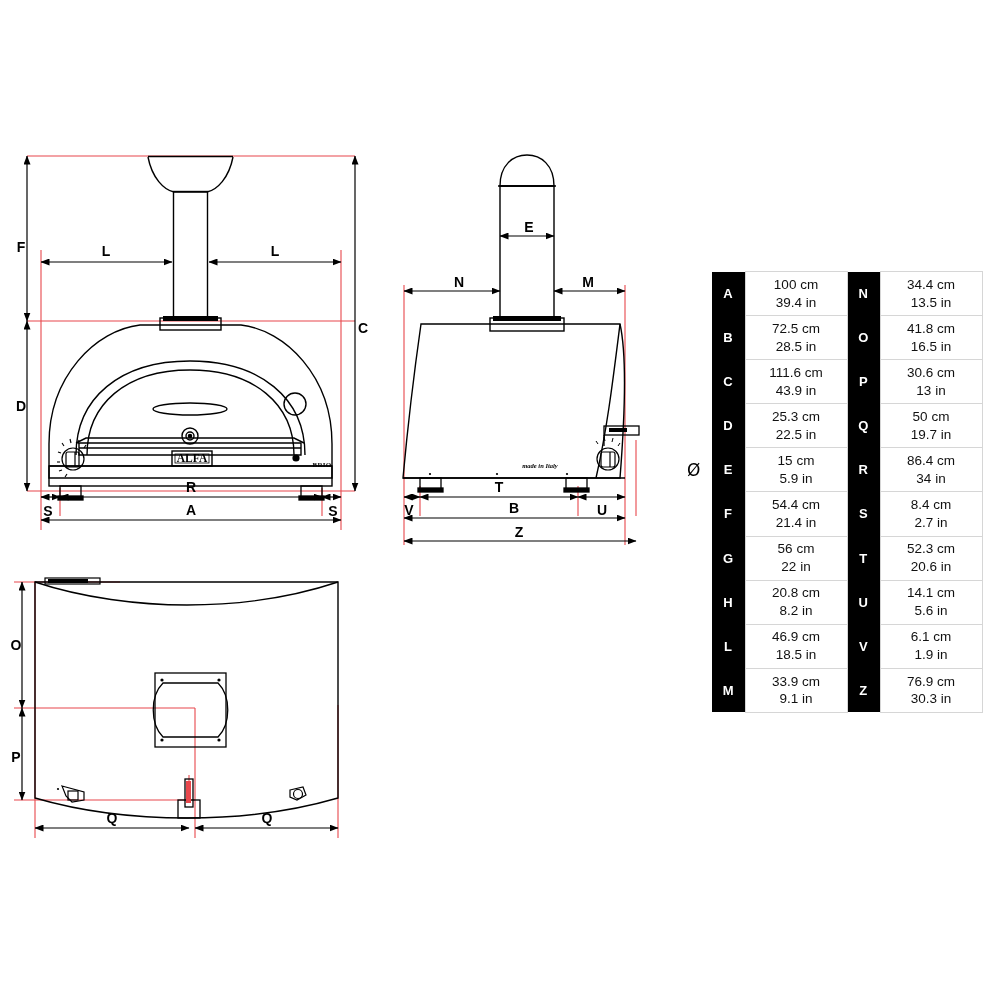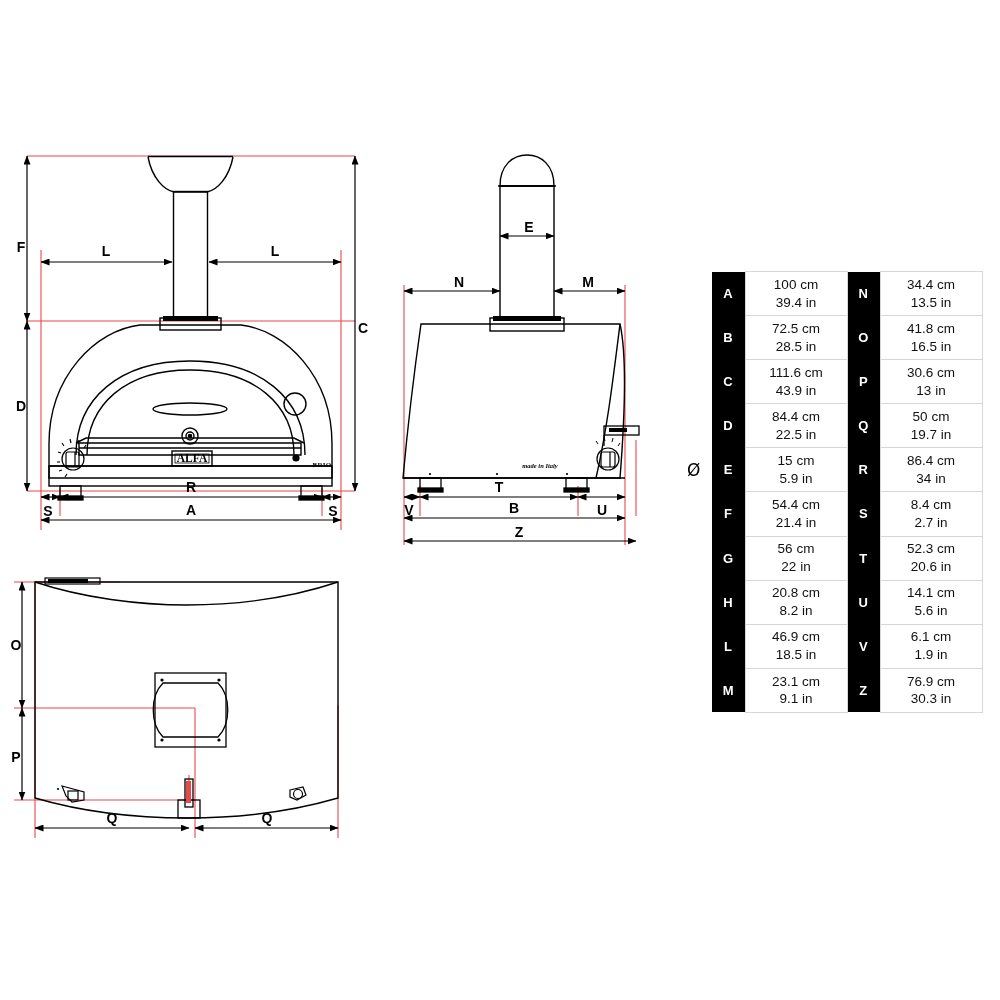--- a/index.html
+++ b/index.html
@@ -393,21 +393,21 @@
           </td>
           <td class="key">P</td>
           <td class="val">
             <span class="ln">30.6 cm</span>
             <span class="ln">13 in</span>
           </td>
         </tr>
         <tr>
           <td class="key">D</td>
           <td class="val">
-            <span class="ln">84.4 cm</span>
+            <span class="ln">25.3 cm</span>
             <span class="ln">22.5 in</span>
           </td>
           <td class="key">Q</td>
           <td class="val">
             <span class="ln">50 cm</span>
             <span class="ln">19.7 in</span>
           </td>
         </tr>
         <tr>
           <td class="key">E</td>
@@ -465,21 +465,21 @@
           </td>
           <td class="key">V</td>
           <td class="val">
             <span class="ln">6.1 cm</span>
             <span class="ln">1.9 in</span>
           </td>
         </tr>
         <tr>
           <td class="key">M</td>
           <td class="val">
-            <span class="ln">23.1 cm</span>
+            <span class="ln">33.9 cm</span>
             <span class="ln">9.1 in</span>
           </td>
           <td class="key">Z</td>
           <td class="val">
             <span class="ln">76.9 cm</span>
             <span class="ln">30.3 in</span>
           </td>
         </tr>
       </tbody>
   </table>

